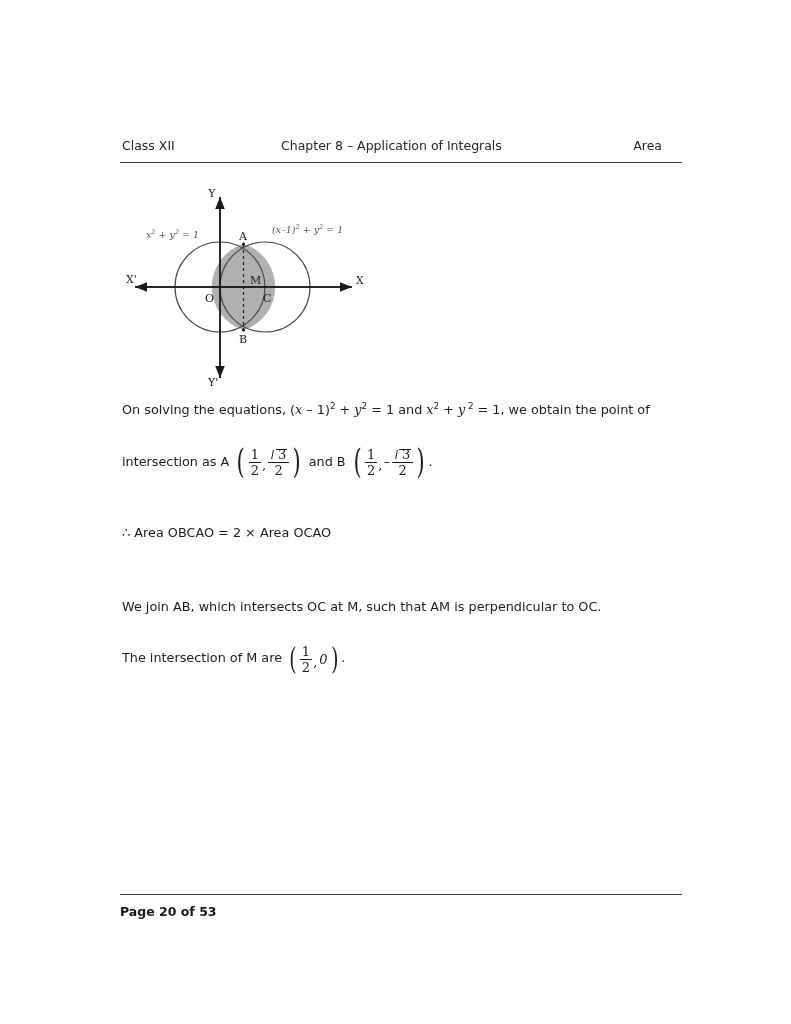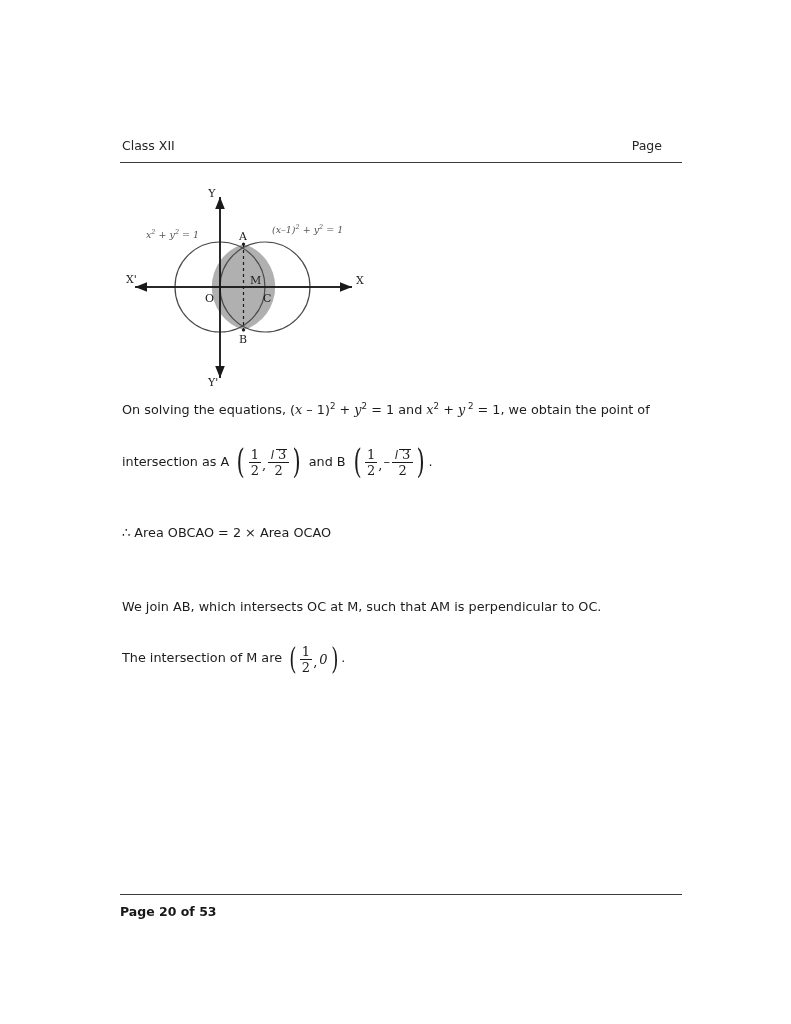--- a/index.html
+++ b/index.html
@@ -190,21 +190,22 @@
     color: #171717;
   }
 </style>
 </head>
 <body>
 
 <div class="page">
 
   <div class="header">
     <span class="header-left">Class XII</span>
-    <span class="header-right">Page</span>
+    <span class="header-center">Chapter 8 – Application of Integrals</span>
+    <span class="header-right">Area</span>
   </div>
   <div class="header-rule"></div>
 
   <div class="figure">
     <svg width="280" height="205" viewBox="0 0 280 205" xmlns="http://www.w3.org/2000/svg">
       <defs>
         <marker id="arrowR" markerWidth="9" markerHeight="9" refX="8" refY="3.2" orient="auto" markerUnits="strokeWidth">
           <path d="M0,0 L8,3.2 L0,6.4 z" fill="#1a1a1a"></path>
         </marker>
       </defs>

